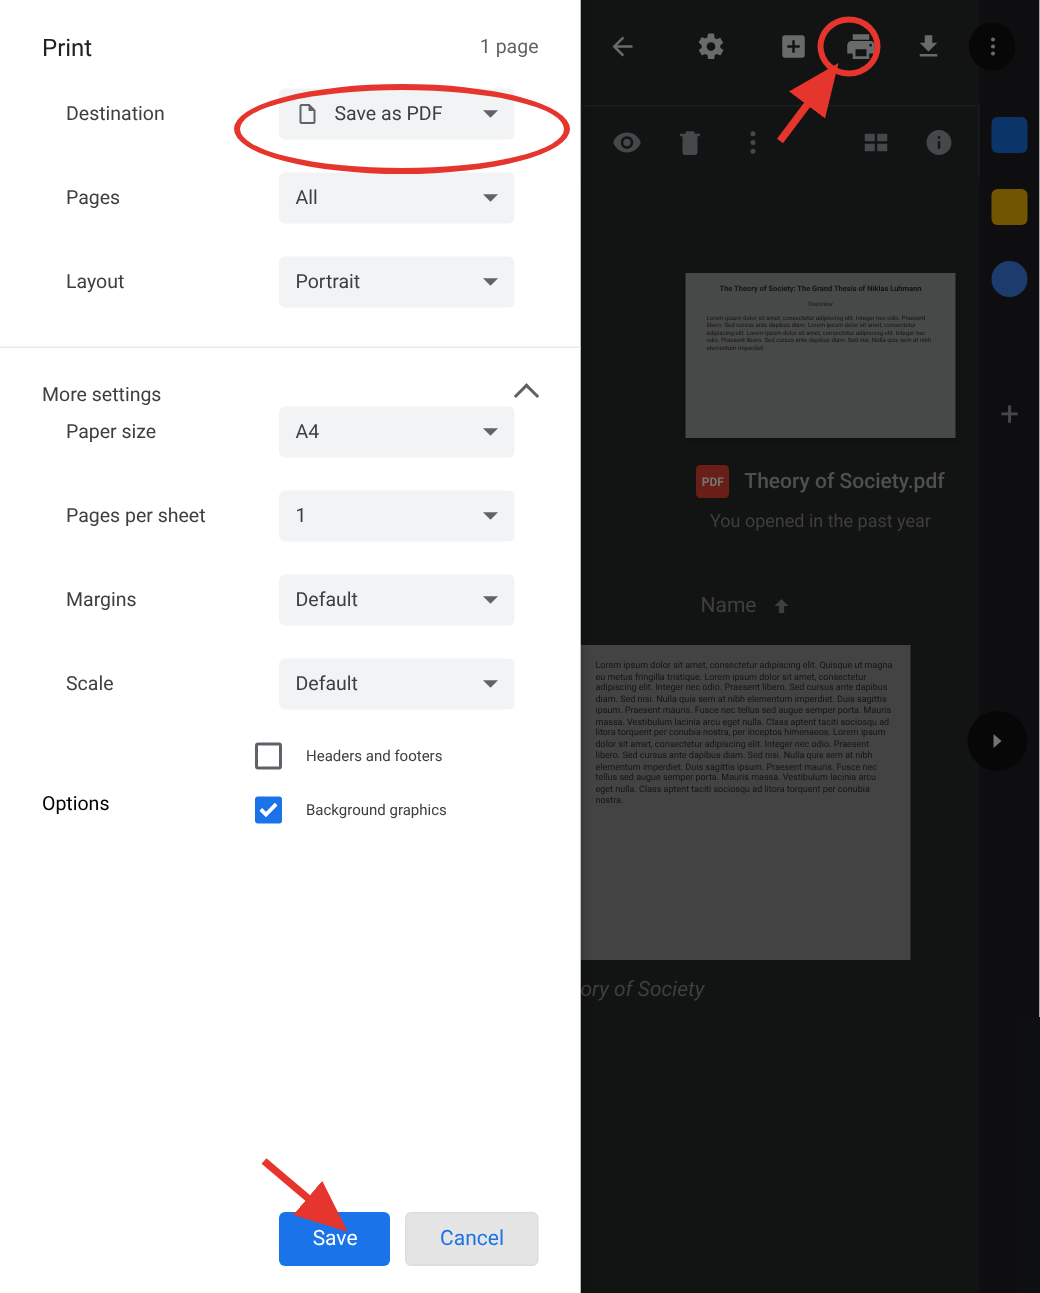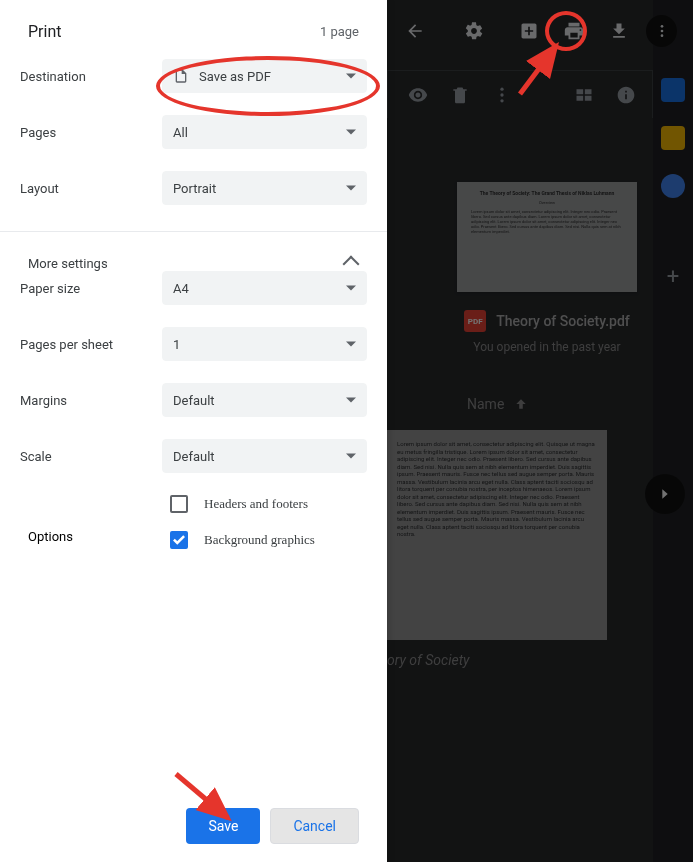--- a/index.html
+++ b/index.html
@@ -2,39 +2,39 @@
 <html><head>
 <meta charset="utf-8">
 <style>
   * { box-sizing: border-box; margin: 0; padding: 0; font-family: 'Segoe UI', Roboto, Arial, sans-serif; }
   html, body { width: 693px; height: 862px; overflow: hidden; position: relative; }
   .root { display: flex; width: 100%; height: 100%; }
   .panel { width: 387px; height: 100%; background: #fff; display: flex; flex-direction: column; position: relative; z-index: 10; box-shadow: 2px 0 6px rgba(0,0,0,0.15); }
   .panel-header { display: flex; justify-content: space-between; align-items: center; padding: 22px 28px 18px 28px; gap: 35px; }
   .panel-title { font-size: 16px; color: #202124; }
   .page-count { font-size: 13px; color: #5f6368; }
-  .settings { padding: 0 20px; }
+  .settings { padding: 0 44px; }
   .row { display: flex; align-items: center; margin-bottom: 22px; }
   .row .label { width: 142px; font-size: 13px; color: #3c4043; }
   .select { flex: 1; height: 34px; background: #f1f3f4; border: 1px solid #f1f3f4; border-radius: 4px; display: flex; align-items: center; padding: 0 10px; font-size: 13px; color: #3c4043; cursor: pointer; position: relative; }
   .select .doc-icon { width: 16px; height: 20px; margin-right: 10px; fill: #5f6368; }
   .select .caret { position: absolute; right: 10px; top: 50%; transform: translateY(-50%); width: 0; height: 0; border-left: 5px solid transparent; border-right: 5px solid transparent; border-top: 5px solid #5f6368; }
   .divider { height: 1px; background: #e8eaed; margin: 4px 0 24px 0; }
   .more-settings { display: flex; align-items: center; justify-content: space-between; padding: 0 28px; cursor: pointer; }
   .more-settings .label { font-size: 13px; color: #3c4043; }
   .more-settings .chev { width: 12px; height: 12px; border-left: 2px solid #5f6368; border-top: 2px solid #5f6368; transform: rotate(45deg); margin-right: 2px; }
   .options-block { padding: 0 28px; }
   .opt-row { display: flex; align-items: flex-start; }
   .opt-label { width: 142px; font-size: 13px; color: #000000; padding-top: 2px; margin-top: 32px; }
   .opt-col { flex: 1; }
   .check-line { display: flex; align-items: center; margin-bottom: 18px; cursor: pointer; }
   .cbox { width: 18px; height: 18px; border: 2px solid #5f6368; border-radius: 2px; margin-right: 16px; display: flex; align-items: center; justify-content: center; }
   .cbox.checked { background: #1a73e8; border-color: #1a73e8; }
   .cbox.checked svg { width: 12px; height: 10px; fill: none; stroke: #fff; stroke-width: 3; }
-  .check-text { font-size: 13px; color: #3c4043; font-family: Liberation Serif, serif; }
+  .check-text { font-size: 10px; color: #3c4043; }
   .footer { position: absolute; bottom: 0; left: 0; width: 387px; padding: 18px 28px; display: flex; justify-content: flex-end; gap: 10px; }
   .btn { height: 36px; padding: 0 22px; border-radius: 4px; font-size: 14px; display: flex; align-items: center; justify-content: center; cursor: pointer; }
   .btn-save { background: #1a73e8; color: #fff; border: none; }
   .btn-cancel { background: #e5e5e5; color: #1a73e8; border: 1px solid #dadce0; }
 
   .preview { flex: 1; background: #282a2c; position: relative; overflow: hidden; }
   .overlay { position: absolute; inset: 0; background: rgba(0,0,0,0.55); pointer-events: none; }
   .topbar { position: absolute; top: 16px; left: 0; right: 0; height: 30px; display: flex; align-items: center; padding: 0 16px; gap: 16px; }
   .tb-icon { width: 24px; height: 24px; display: flex; align-items: center; justify-content: center; cursor: pointer; }
   .tb-icon svg { width: 20px; height: 20px; fill: #e8eaed; }

